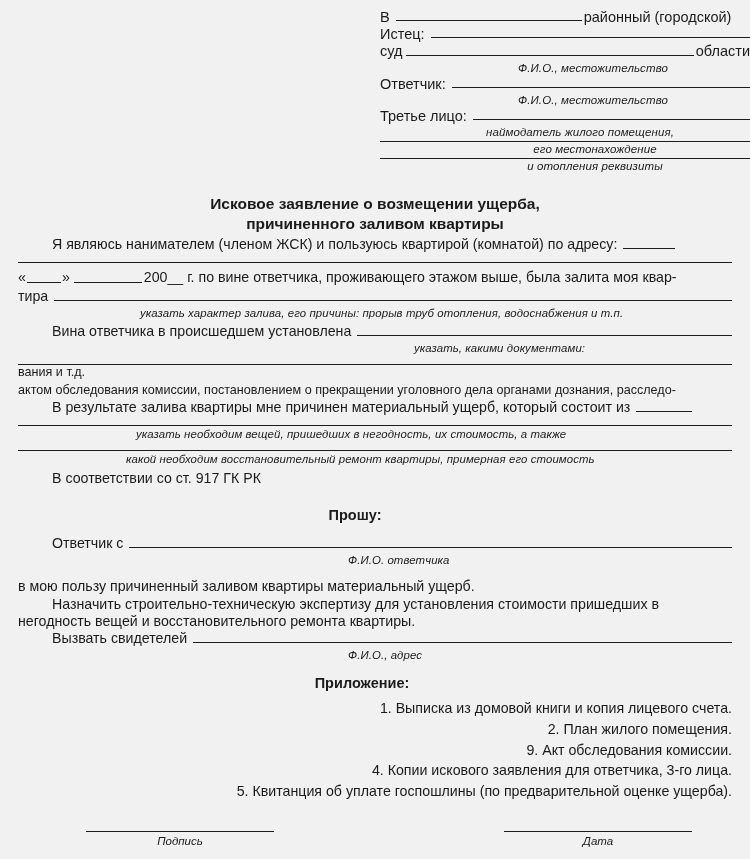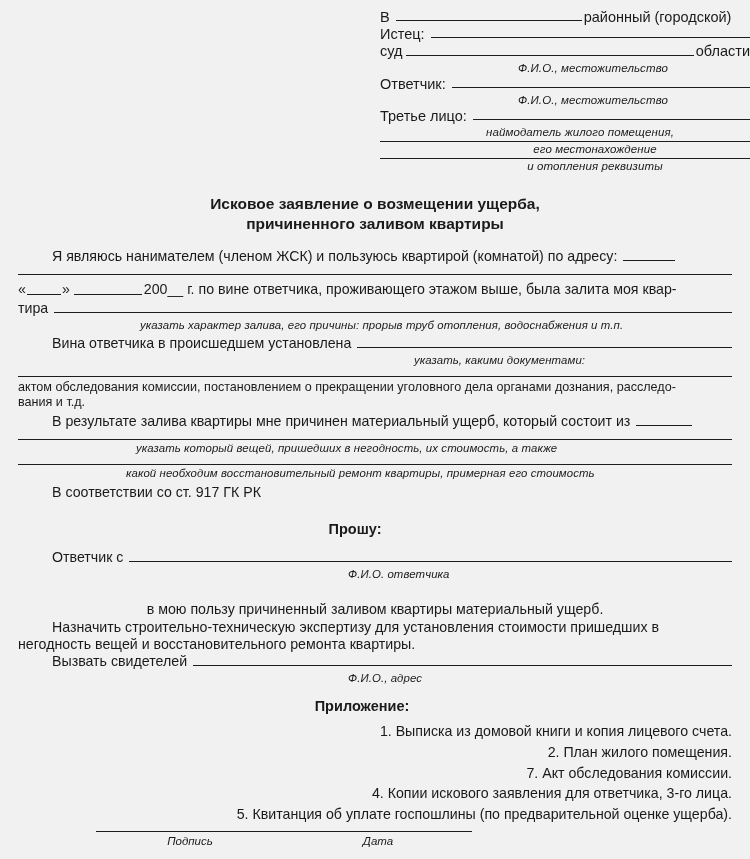--- a/index.html
+++ b/index.html
@@ -64,21 +64,21 @@
   .cap.ind { padding-left: 56px; }
   .cap.ind2 { padding-left: 30px; }
   .cap.ind3 { padding-left: 60px; }
 
   
   .title {
     text-align: center;
     font-weight: bold;
     font-size: 15.5px;
     line-height: 1.28;
-    margin: 22px 0 14px 0;
+    margin: 22px 0 2px 0;
     padding: 0 64px;
   }
 
   
   .body { font-size: 14.2px; line-height: 1.22; }
   .ln {
     display: flex;
     align-items: flex-end;
     white-space: nowrap;
     margin-bottom: 1px;
@@ -111,24 +111,25 @@
     font-size: 14.5px;
     margin: 12px 0 5px 0;
     padding-right: 26px;
   }
   .plist { font-size: 14.2px; line-height: 1.46; padding-left: 34px; text-align: right; }
   .plist div { white-space: nowrap; }
 
   
   .footer {
     position: absolute;
-    left: 18px;
+    left: 8px;
     right: 18px;
     bottom: 12px;
     display: flex;
+    justify-content: space-between;
   }
   .sigbox { width: 188px; text-align: center; }
   .sigbox .sline {
     border-bottom: 1.6px solid #1d1d1d;
     height: 0;
     width: 100%;
   }
   .sigbox .slab {
     font-style: italic;
     font-size: 11.5px;
@@ -209,59 +210,59 @@
     <div class="icap r1">указать характер залива, его причины: прорыв труб отопления, водоснабжения и т.п.</div>
 
     <div class="ln indent">
       <span class="t">Вина ответчика в происшедшем установлена</span>
       <span class="rule" style="margin-left:6px;"></span>
     </div>
     <div class="icap r2">указать, какими документами:</div>
 
     <div class="fullrule" style="margin-top:8px;"></div>
 
+    <div style="font-size:12.6px;margin-bottom:2px;">вания и т.д.</div>
     <div style="font-size:12.6px;margin-top:3px;white-space:nowrap;">актом обследования комиссии, постановлением о прекращении уголовного дела органами дознания, расследо-</div>
-    <div style="font-size:12.6px;margin-bottom:2px;">вания и т.д.</div>
 
     <div class="ln indent">
       <span class="t">В результате залива квартиры мне причинен материальный ущерб, который состоит из</span>
       <span class="rule" style="margin-left:6px;max-width:56px;"></span>
     </div>
     <div class="fullrule" style="margin-top:9px;"></div>
-    <div class="icap r3">указать который вещей, пришедших в негодность, их стоимость, а также</div>
+    <div class="icap r3">указать необходим вещей, пришедших в негодность, их стоимость, а также</div>
 
     <div class="fullrule" style="margin-top:8px;"></div>
     <div class="icap r4">какой необходим восстановительный  ремонт квартиры, примерная его стоимость</div>
 
     <div class="indent" style="margin-top:3px;">В соответствии со ст. 917 ГК РК</div>
 
     <div class="proshu">Прошу:</div>
 
     <div class="ln indent">
       <span class="t">Ответчик с</span>
       <span class="rule" style="margin-left:6px;"></span>
     </div>
     <div class="icap r5">Ф.И.О. ответчика</div>
 
-    <div style="margin-top:19px;text-align:center;">в мою пользу причиненный заливом квартиры материальный ущерб.</div>
+    <div style="margin-top:10px;">в мою пользу причиненный заливом квартиры материальный ущерб.</div>
 
     <div class="indent">Назначить строительно-техническую экспертизу для установления стоимости пришедших в</div>
     <div>негодность вещей и восстановительного ремонта квартиры.</div>
 
     <div class="ln indent">
       <span class="t">Вызвать свидетелей</span>
       <span class="rule" style="margin-left:6px;"></span>
     </div>
     <div class="icap r6">Ф.И.О., адрес</div>
 
     <div class="prilozh">Приложение:</div>
     <div class="plist">
       <div>1. Выписка из домовой книги и копия лицевого счета.</div>
       <div>2. План жилого помещения.</div>
-      <div>7. Акт обследования комиссии.</div>
+      <div>9. Акт обследования комиссии.</div>
       <div>4. Копии искового заявления для ответчика, 3-го лица.</div>
       <div>5. Квитанция об уплате госпошлины (по предварительной оценке ущерба).</div>
     </div>
   </div>
 
   <div class="footer">
     <div class="sigbox sp-left">
       <div class="sline"></div>
       <div class="slab">Подпись</div>
     </div>

